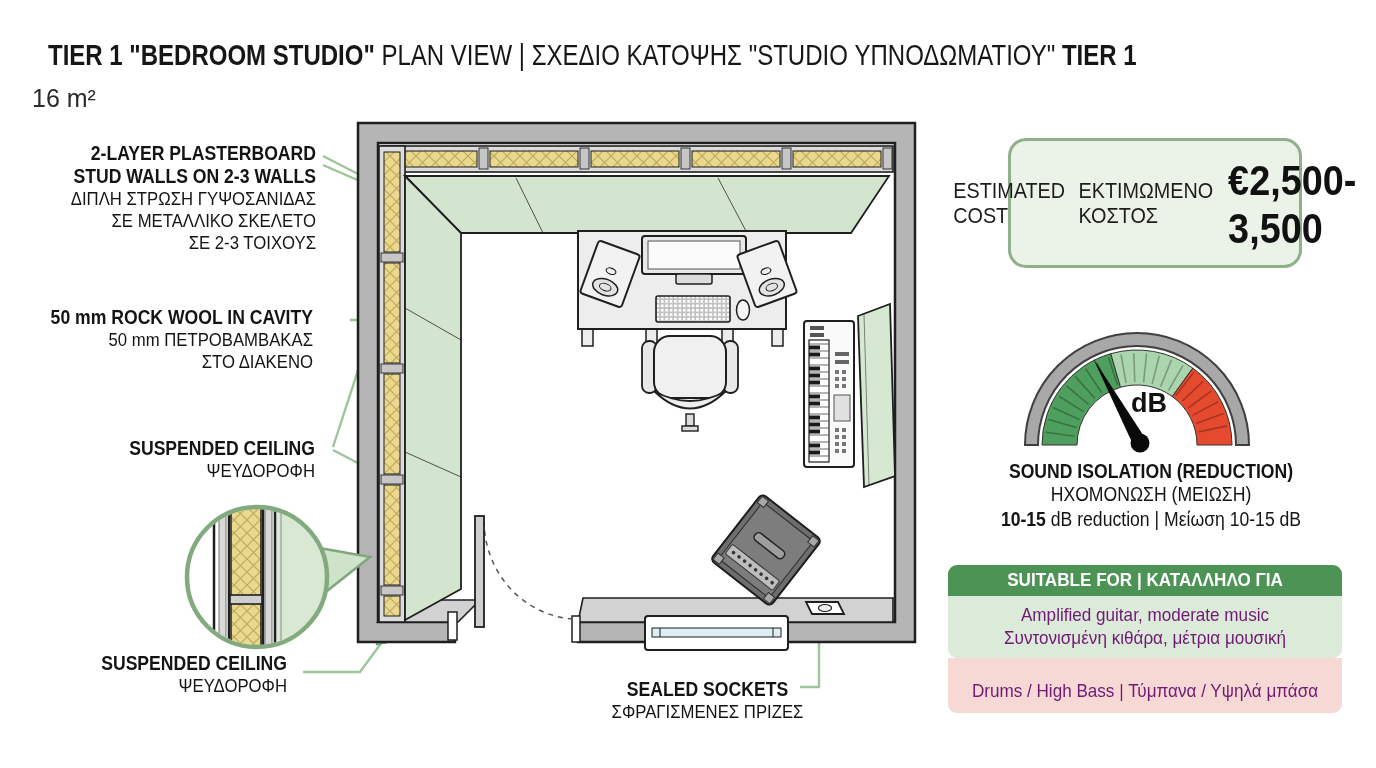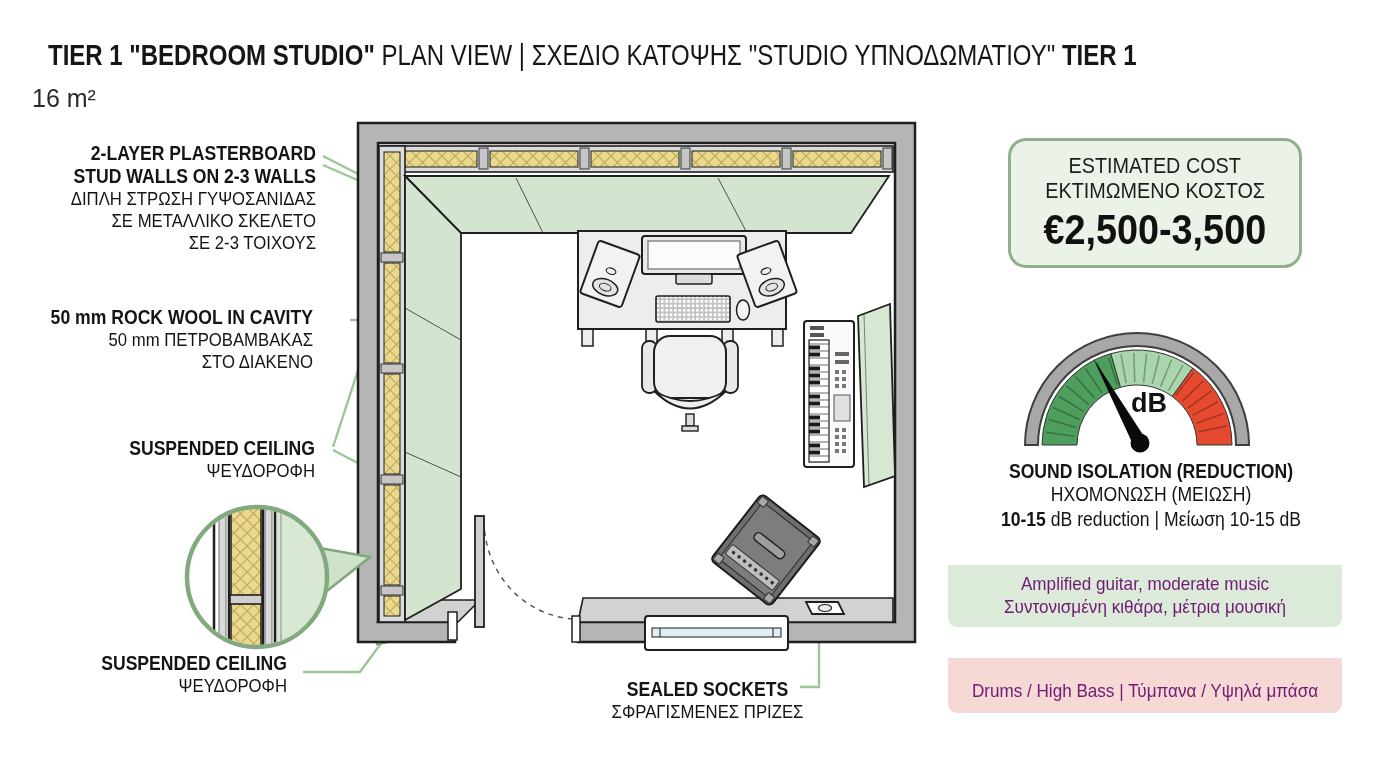--- a/index.html
+++ b/index.html
@@ -20,21 +20,21 @@
   .subtitle{left:32px;top:84px;font-size:25px;color:#2a2a2a;}
   .lbl{color:#141414;text-align:right;}
   .lbl .b{font-weight:700;font-size:20px;line-height:23px;}
   .lbl .r{font-weight:400;font-size:19px;line-height:22px;}
   .lblc{color:#141414;text-align:center;}
   .lblc .b{font-weight:700;font-size:20px;line-height:23px;}
   .lblc .r{font-weight:400;font-size:19px;line-height:22px;}
   .costbox{
     left:1008px;top:138px;width:294px;height:130px;box-sizing:border-box;
     background:#ebf2e7;border:3px solid #8fb08a;border-radius:18px;
-    display:flex;flex-direction:column;justify-content:center;align-items:center;
+    display:flex;flex-direction:row;justify-content:center;align-items:center;
   }
   .costbox .l1{font-size:22px;line-height:25px;color:#1d1d1d;}
   .costbox .val{font-size:42px;line-height:48px;font-weight:700;margin-top:3px;color:#111;}
   .gaugetxt{left:951px;top:460px;width:400px;text-align:center;color:#141414;}
   .gaugetxt .t1{font-weight:700;font-size:20px;line-height:23px;}
   .gaugetxt .t2{font-weight:400;font-size:20px;line-height:23px;}
   .gaugetxt .t3{font-weight:400;font-size:20px;line-height:27px;}
   .panel{left:948px;width:394px;}
   .panel .hdr{
     color:#fff;font-weight:700;font-size:19px;text-align:center;
@@ -363,20 +363,23 @@
   <div class="val sx90c">€2,500-3,500</div>
 </div>
 
 <div class="abs gaugetxt">
   <div class="t1 sx88c">SOUND ISOLATION (REDUCTION)</div>
   <div class="t2 sx88c">ΗΧΟΜΟΝΩΣΗ (ΜΕΙΩΣΗ)</div>
   <div class="t3 sx88c"><b>10-15</b><span> dB reduction | Μείωση 10-15 dB</span></div>
 </div>
 
 <div class="abs panel p-green" style="top:565px">
+  <div class="hdr">
+      <div class="sx90c">SUITABLE FOR | ΚΑΤΑΛΛΗΛΟ ΓΙΑ</div>
+    </div>
   <div class="bdy">
     <div class="sx90c">Amplified guitar, moderate music</div>
     <div class="sx90c">Συντονισμένη κιθάρα, μέτρια μουσική</div>
   </div>
 </div>
 
 <div class="abs panel p-red" style="top:658px">
   <div class="bdy">
     <div class="sx90c">Drums / High Bass | Τύμπανα / Υψηλά μπάσα</div>
   </div>

